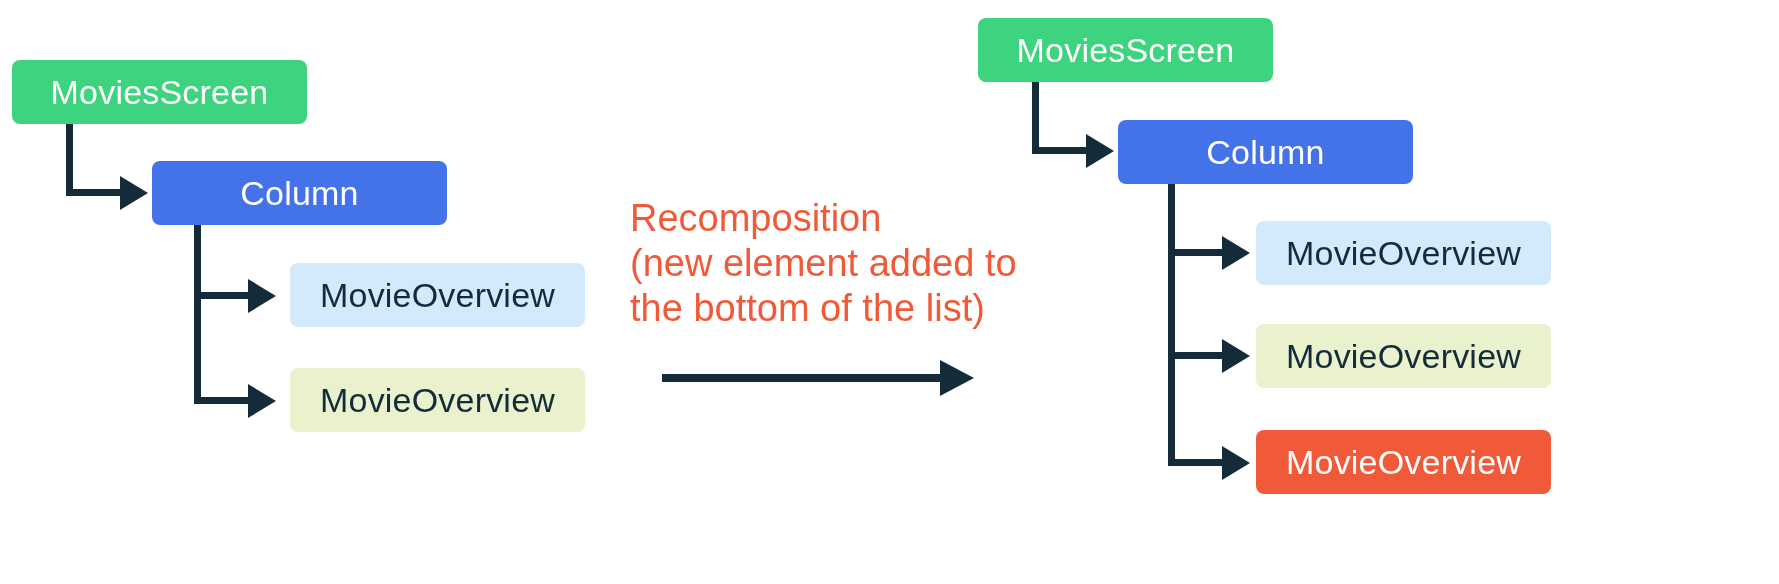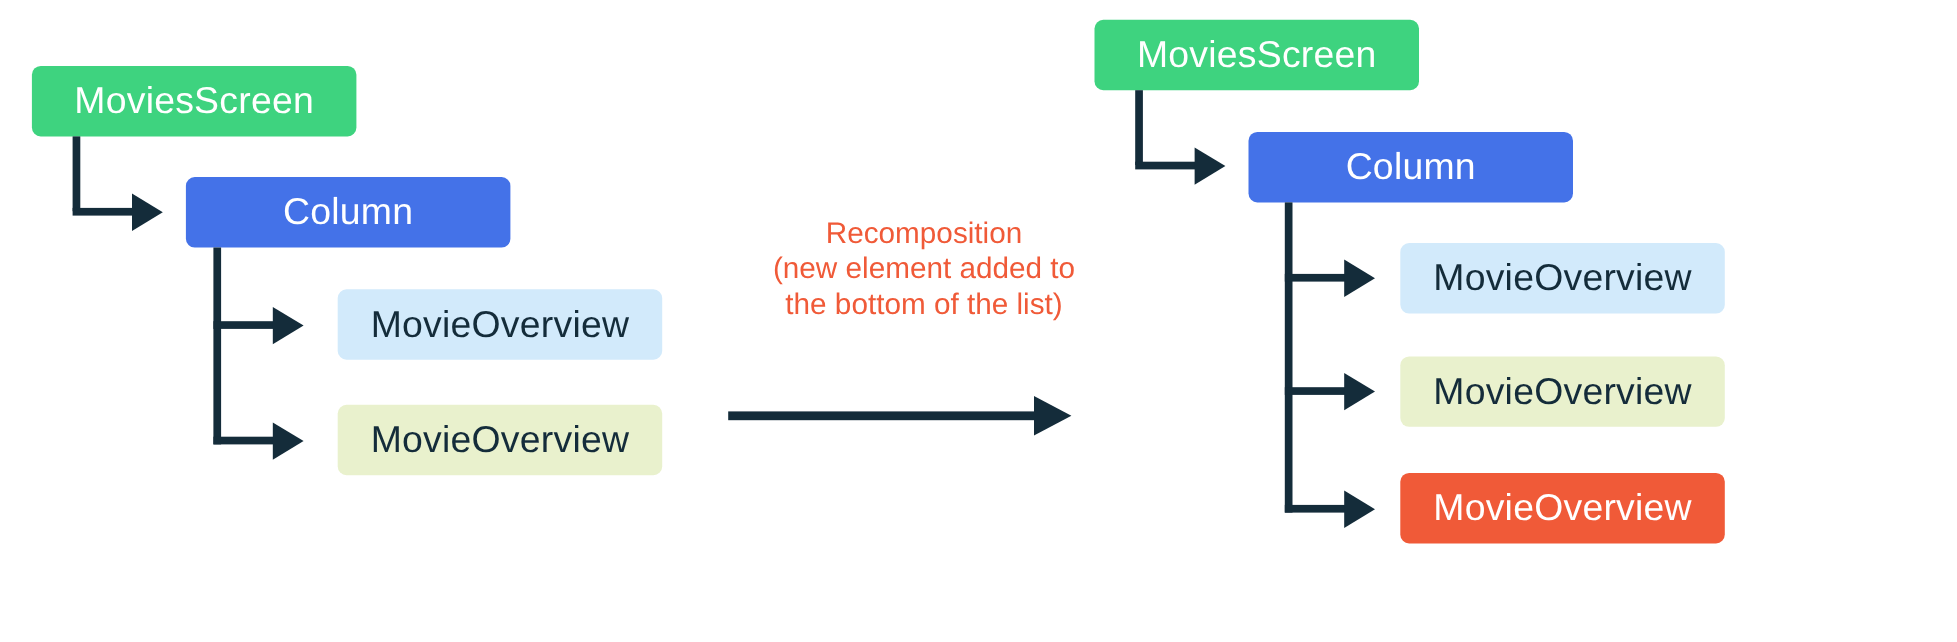--- a/index.html
+++ b/index.html
@@ -24,21 +24,20 @@
     box-sizing: border-box;
     display: flex;
     align-items: center;
     justify-content: center;
     border-radius: 8px;
     font-size: 34px;
     line-height: 1;
     letter-spacing: 0.2px;
     white-space: nowrap;
     user-select: none;
-    margin-left: 17px;
   }
   .node-green  { background: #3ed37f; color: #ffffff; }
   .node-blue   { background: #4472e8; color: #ffffff; justify-content: center; }
   .node-lblue  { background: #d2eafb; color: #142c3a; }
   .node-lgreen { background: #e9f1cd; color: #142c3a; }
   .node-orange { background: #f05a38; color: #ffffff; }
 
   
   .wire {
     position: absolute;
@@ -53,23 +52,22 @@
     height: 0;
     border-top: 17px solid transparent;
     border-bottom: 17px solid transparent;
     border-left: 28px solid #142c3a;
   }
 
   
   .recomp-label {
     position: absolute;
     color: #f05a38;
-    font-size: 27px;
+    font-size: 38px;
     line-height: 1.19;
-    text-align: center;
     white-space: pre-line;
     user-select: none;
   }
   .big-arrow-shaft {
     position: absolute;
     height: 8px;
     background: #142c3a;
   }
   .big-arrowhead {
     position: absolute;

